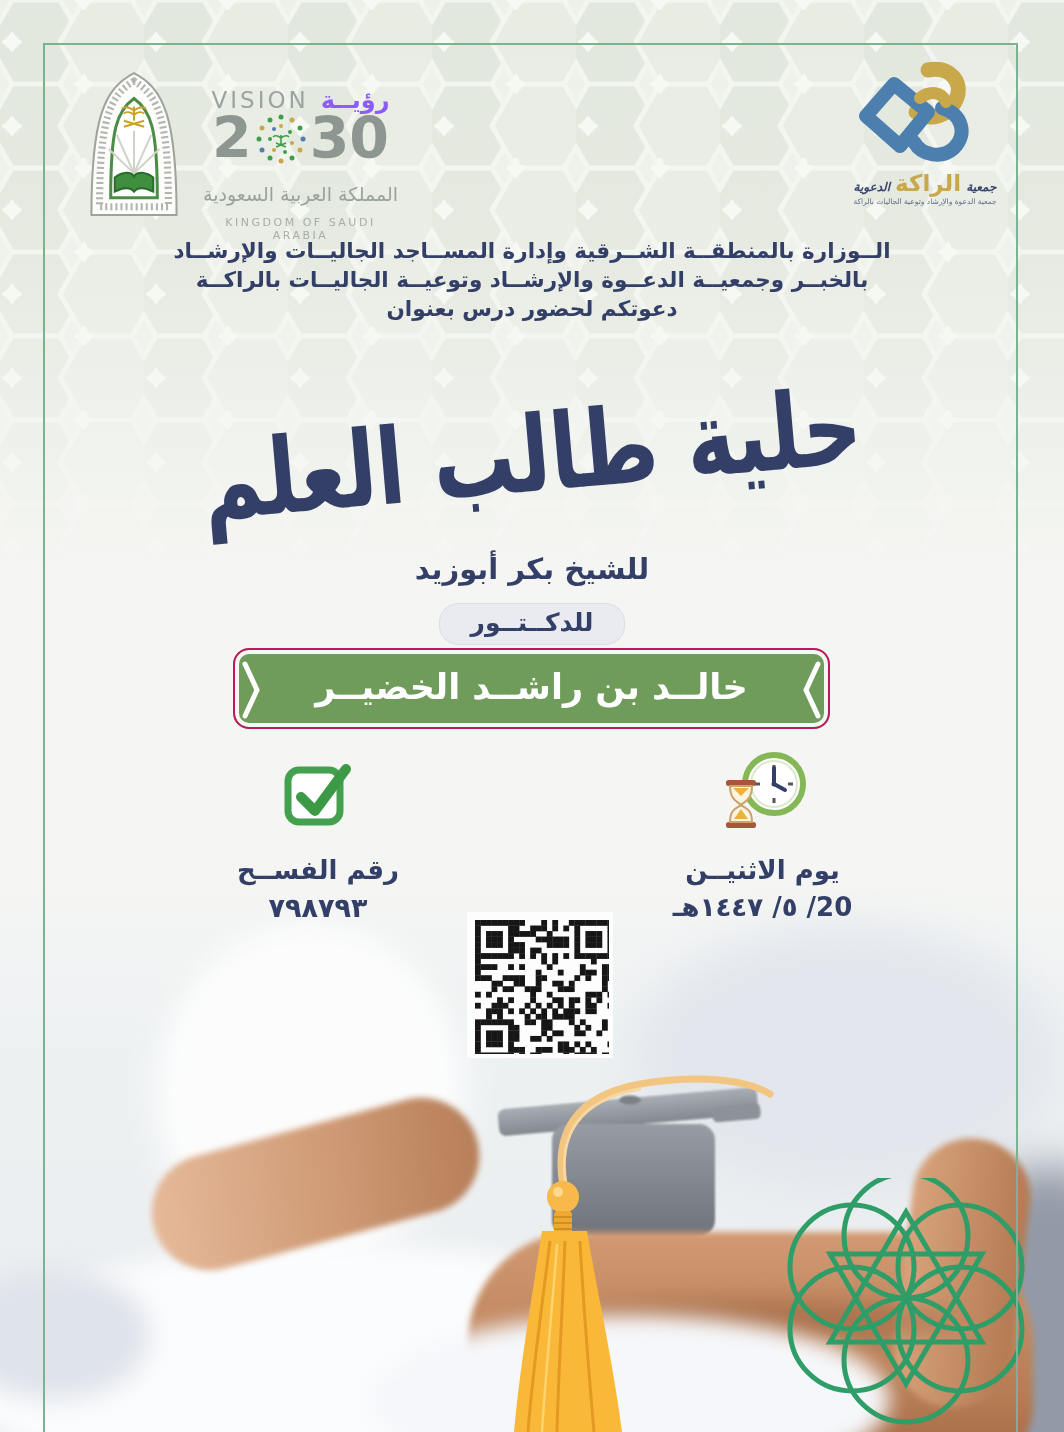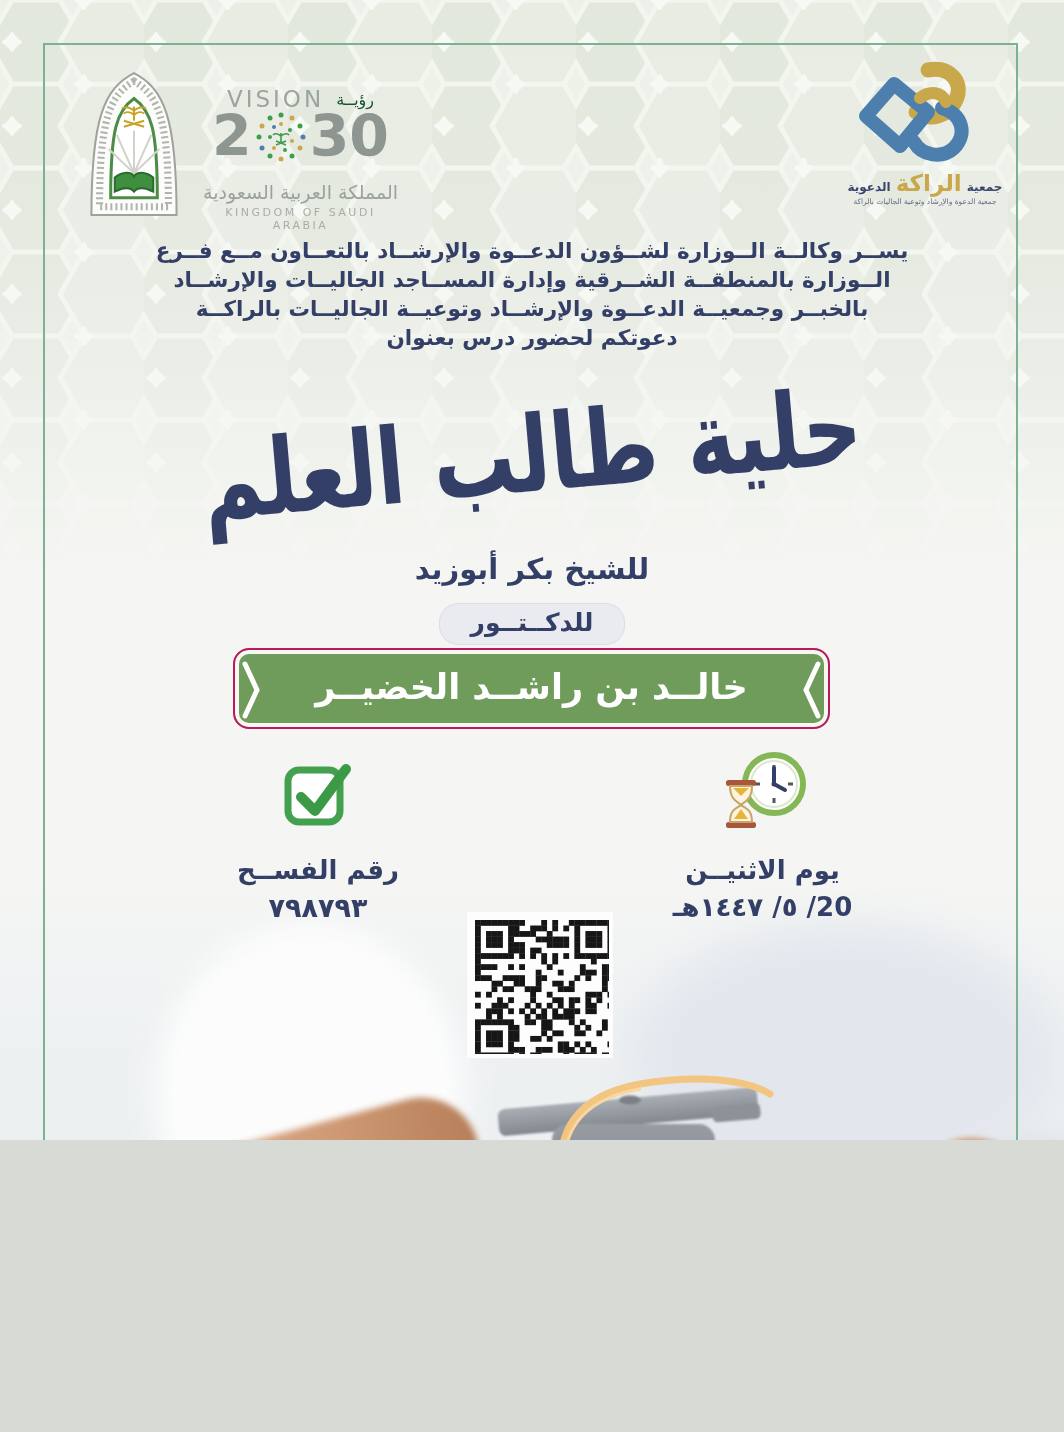--- a/index.html
+++ b/index.html
@@ -1,42 +1,42 @@
 <!DOCTYPE html>
 <html lang="ar" style="--navy: #333f66; --green: #6f9c5b; --frame-green: #7cb292; --pattern-green: #2f9d68; --check-green: #3f9e4d; --gold: #c9a84c; --steel-blue: #4d7fae; --tassel-yellow: #f8b838; --dome-teal: #3bb18e;"><head>
 <meta charset="utf-8">
 <style>
   html,body{margin:0;padding:0;background:#d8dad6;}
   *{box-sizing:border-box;}
   .poster{
-    position:relative;width:1064px;height:1140px;margin:0 auto;
+    position:relative;width:1064px;height:1432px;margin:0 auto;
     overflow:hidden;background:#f5f6f3;direction:rtl;
     font-family:"DejaVu Sans",sans-serif;color:var(--navy,#333f66);
   }
   .abs{position:absolute;}
   
   .bg-pattern{position:absolute;top:0;left:0;z-index:0;}
   .pattern-fade{position:absolute;top:0;left:0;width:1064px;height:640px;z-index:1;
     background:linear-gradient(180deg,rgba(245,246,243,0) 0%,rgba(245,246,243,.15) 40%,#f5f6f3 90%);}
   
   .frame{position:absolute;left:43px;top:43px;width:975px;height:1389px;z-index:5;
     border:2px solid var(--frame-green,#7cb292);border-bottom:none;pointer-events:none;}
   
   .ministry{left:78px;top:68px;width:112px;height:152px;z-index:4;}
   .vision{left:198px;top:86px;width:205px;z-index:4;direction:ltr;text-align:center;color:#9ba4a0;}
   .v-row1{display:flex;justify-content:center;align-items:center;gap:12px;font-size:23px;}
   .v-row1 .ven{letter-spacing:3px;}
-  .v-row1 .var{font-size:16px;font-weight:normal;color:#14532d;}
+  .v-row1 .var{font-size:24px;font-weight:bold;color:#8b5cf6;}
   .v-row2{display:flex;justify-content:center;align-items:center;gap:2px;margin-top:-4px;}
   .v-num{font-size:57px;font-weight:bold;color:#8e9692;line-height:1;}
   .v-row3{font-size:19px;font-weight:normal;color:#99a29e;margin-top:16px;}
-  .v-row4{font-size:11px;color:#a7adaa;letter-spacing:2.5px;margin-top:3px;}
+  .v-row4{font-size:11px;color:#a7adaa;letter-spacing:2.5px;margin-top:11px;}
   .raka{left:845px;top:56px;width:160px;z-index:4;text-align:center;}
   .raka-title{margin-top:2px;line-height:1;white-space:nowrap;}
-  .raka-title .sm{font-size:12px;font-weight:bold;color:#39466e;}
+  .raka-title .sm{font-size:12px;font-weight:bold;color:#39466e;font-style:italic;}
   .raka-title .big{font-size:23px;font-weight:bold;color:var(--gold,#c9a84c);}
   .raka-sub{font-size:7.5px;color:#4a5578;opacity:.85;margin-top:2px;white-space:nowrap;}
   
   .intro{left:0;right:0;top:236px;z-index:4;text-align:center;}
   .intro div{font-size:21.5px;font-weight:bold;line-height:29px;white-space:nowrap;}
   
   .callig{left:0;right:0;top:348px;height:212px;z-index:4;display:flex;align-items:center;justify-content:center;}
   .callig span{font-size:82px;font-weight:bold;color:var(--navy,#333f66);
     transform:rotate(-5deg) scaleY(1.28);letter-spacing:-2px;white-space:nowrap;}
   .author{left:0;right:0;top:552px;z-index:4;text-align:center;font-size:29px;font-weight:bold;}
@@ -243,21 +243,20 @@
     </svg>
     <div class="raka-title">
       <span class="sm">جمعية</span>
       <span class="big">الراكة</span>
       <span class="sm">الدعوية</span>
     </div>
     <div class="raka-sub">جمعية الدعوة والإرشاد وتوعية الجاليات بالراكة</div>
   </div>
 
   <section class="abs intro">
-    <div>يســر وكالــة الــوزارة لشــؤون الدعــوة والإرشــاد بالتعــاون مــع فــرع</div>
     <div>الــوزارة بالمنطقــة الشــرقية وإدارة المســاجد الجاليــات والإرشــاد</div>
     <div>بالخبــر وجمعيــة الدعــوة والإرشــاد وتوعيــة الجاليــات بالراكــة</div>
     <div>دعوتكم لحضور درس بعنوان</div>
   </section>
 
   <div class="abs callig">
     <span>حلية طالب العلم</span>
   </div>
   <div class="abs author">للشيخ بكر أبوزيد</div>
 

